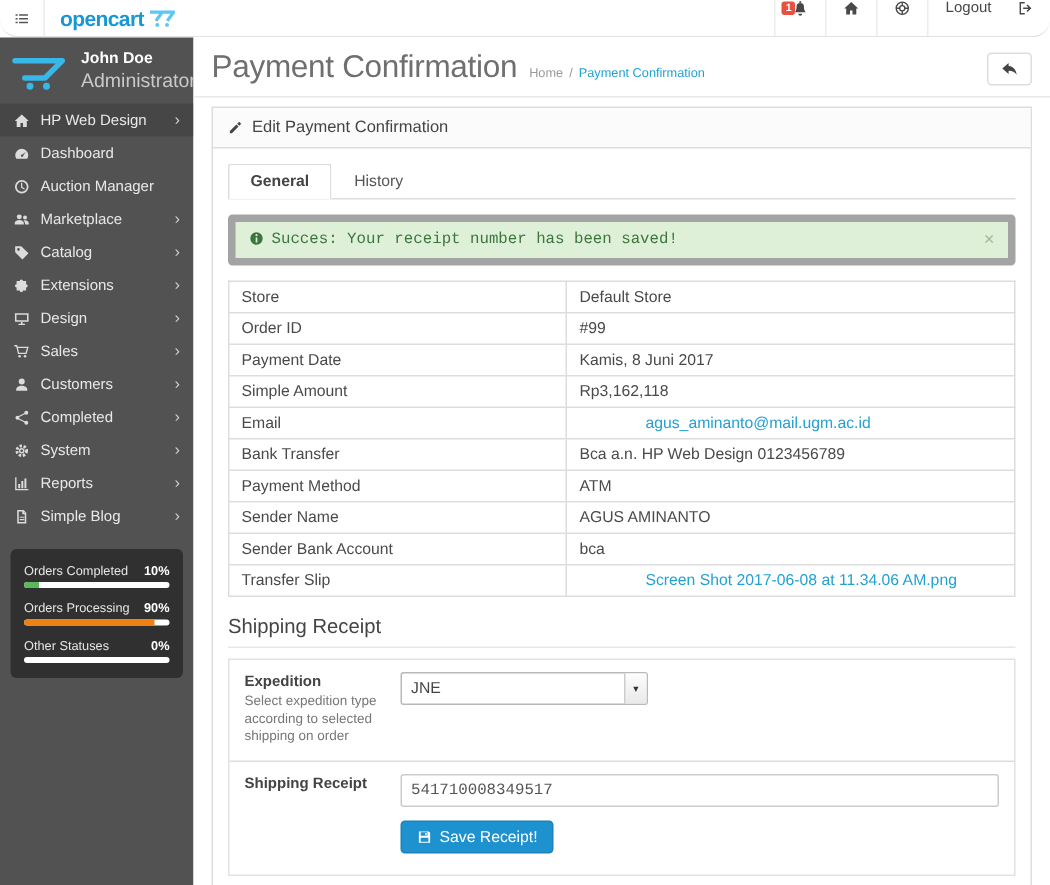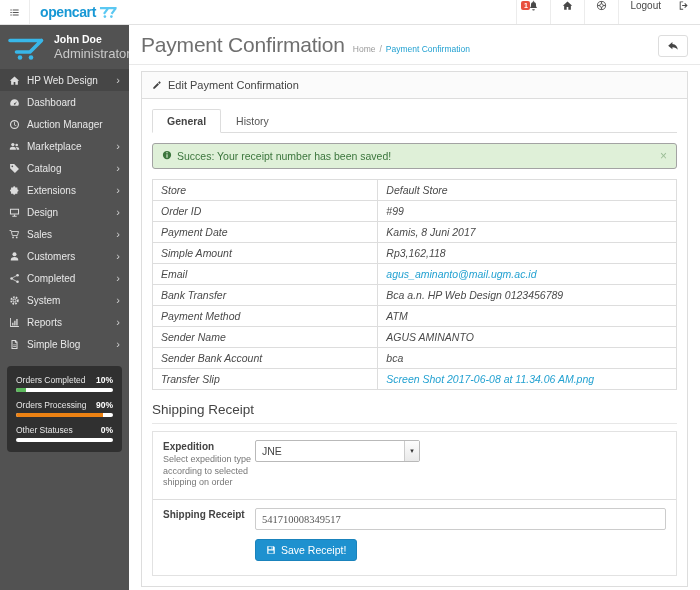--- a/index.html
+++ b/index.html
@@ -5,21 +5,21 @@
   * { box-sizing: border-box; }
   html,body { margin:0; padding:0; }
   body {
     width:700px; height:590px; overflow:hidden;
     font-family:"Liberation Sans","DejaVu Sans",sans-serif;
     font-size:11px; color:#444; background:#fff;
   }
   .app { width:700px; height:590px; display:flex; flex-direction:column; overflow:hidden; }
 
   
-  .topbar { flex:0 0 25px; height:25px; display:flex; align-items:stretch; background:#fff; border-bottom:1px solid #e2e2e2; }
+  .topbar { flex:0 0 25px; height:25px; display:flex; align-items:stretch; background:#fff; border-bottom:1px solid #e2e2e2;border-radius:12px; }
   .tb-menu { display:flex; align-items:center; padding:0 9px; color:#555; cursor:pointer; }
   .tb-menu svg { width:12px; height:12px; }
   .tb-sep { width:1px; background:#ececec; }
   .tb-logo { display:flex; align-items:center; gap:3px; padding:0 10px; cursor:pointer; }
   .tb-logo-text { font-weight:bold; font-size:14px; letter-spacing:-0.4px; color:#1798d5; }
   .tb-logo-mark { width:19px; height:13px; margin-top:1px; }
   .tb-spacer { flex:1; }
   .tb-btn { display:flex; align-items:flex-start; gap:17px; padding:0 11px; border-left:1px solid #ececec; color:#484848; cursor:pointer; position:relative; font-size:10px; }
   .tb-btn svg { width:11px; height:11px; }
   .tb-badge { position:absolute; top:1px; left:4px; background:#e8503f; color:#fff; font-size:7px; font-weight:bold; line-height:1.3; padding:0 2.5px; border-radius:2px; }
@@ -61,41 +61,41 @@
   .content { flex:1; padding:6px 12px 0; overflow:hidden; }
   .panel { border:1px solid #ddd; background:#fff; }
   .panel-heading { display:flex; align-items:center; gap:6px; padding:7px 10px; background:#fbfbfb; border-bottom:1px solid #ddd; font-size:11px; color:#444; }
   .panel-heading svg { width:10px; height:10px; }
   .panel-body { padding:10px; }
 
   .tabs { display:flex; border-bottom:1px solid #ddd; margin-bottom:10px; }
   .tab { padding:5px 14px; font-size:10.5px; color:#555; border:1px solid transparent; border-bottom:none; margin-bottom:-1px; cursor:pointer; border-radius:2px 2px 0 0; }
   .tab.active { background:#fff; border-color:#ddd; border-bottom:1px solid #fff; color:#444; font-weight:bold; }
 
-  .alert { display:flex; gap:5px; background:#dff0d8; border:1px solid #a3a3a3; color:#3c763d; border-radius:3px; padding:6px 9px; font-size:10.5px; margin-bottom:10px; }
+  .alert { display:flex; gap:5px; background:#dff0d8; border:5px solid #a3a3a3; color:#3c763d; border-radius:3px; padding:6px 9px; font-size:10.5px; margin-bottom:10px;font-family:Liberation Mono, monospace; }
   .alert svg { width:10px; height:10px; flex:none; }
   .alert-close { margin-left:auto; color:#9cbd96; font-size:12px; line-height:1; cursor:pointer; }
 
-  .info-table { width:100%; border-collapse:collapse; margin-bottom:12px;font-style:italic; }
+  .info-table { width:100%; border-collapse:collapse; margin-bottom:12px; }
   .info-table td { border:1px solid #ddd; padding:4px 8px; font-size:10.5px; color:#4a4a4a; }
   .info-table td.lbl { width:43%; }
-  .info-table a { color:#23a1d1; text-decoration:none; cursor:pointer; }
+  .info-table a { color:#23a1d1; text-decoration:none; cursor:pointer;margin-left:44px; }
 
   .section-title { font-size:13.5px; font-weight:normal; color:#444; margin:4px 0 0; padding-bottom:6px; border-bottom:1px solid #e7e7e7; }
   .ship-box { border:1px solid #e2e2e2; margin-top:7px; }
-  .ship-row { display:flex; padding:8px 10px 10px; }
+  .ship-row { display:flex; padding:8px 10px 10px; gap:12px; }
   .ship-row + .ship-row { border-top:1px solid #ddd; padding-bottom:14px; }
   .ship-label { flex:0 0 92px; width:92px; }
   .ship-label b { font-size:10px; color:#444; }
   .ship-help { font-size:9px; color:#777; line-height:1.3; margin-top:2px; }
   .ship-ctrl { flex:1; }
   .sel { display:flex; align-items:center; width:165px; height:22px; border:1px solid #b9b9b9; border-radius:2px; background:#fff; cursor:pointer; }
   .sel-value { flex:1; padding:0 6px; font-size:10.5px; color:#444; }
   .sel-arrow { width:15px; align-self:stretch; border-left:1px solid #ccc; background:linear-gradient(#fdfdfd,#e9e9e9); display:flex; align-items:center; justify-content:center; font-size:7px; color:#333; }
-  .txt-input { width:100%; height:22px; border:1px solid #ccc; border-radius:2px; padding:0 6px; font-size:10.5px; color:#555; font-family:Liberation Serif, serif; }
+  .txt-input { width:100%; height:22px; border:1px solid #ccc; border-radius:2px; padding:0 6px; font-size:10.5px; color:#555; font-family:Liberation Mono, monospace; }
   .btn-primary { margin-top:9px; display:inline-flex; align-items:center; gap:5px; background:#1e91cf; border:1px solid #1a83bc; color:#fff; font-size:10.5px; padding:4px 10px; border-radius:3px; cursor:pointer; font-family:inherit; }
   .btn-primary svg { width:10px; height:10px; }
 
   .footer { text-align:center; font-size:10px; color:#444; padding-top:20px; line-height:1.6; }
 </style>
 </head>
 <body>
 
 <div class="app">
 

